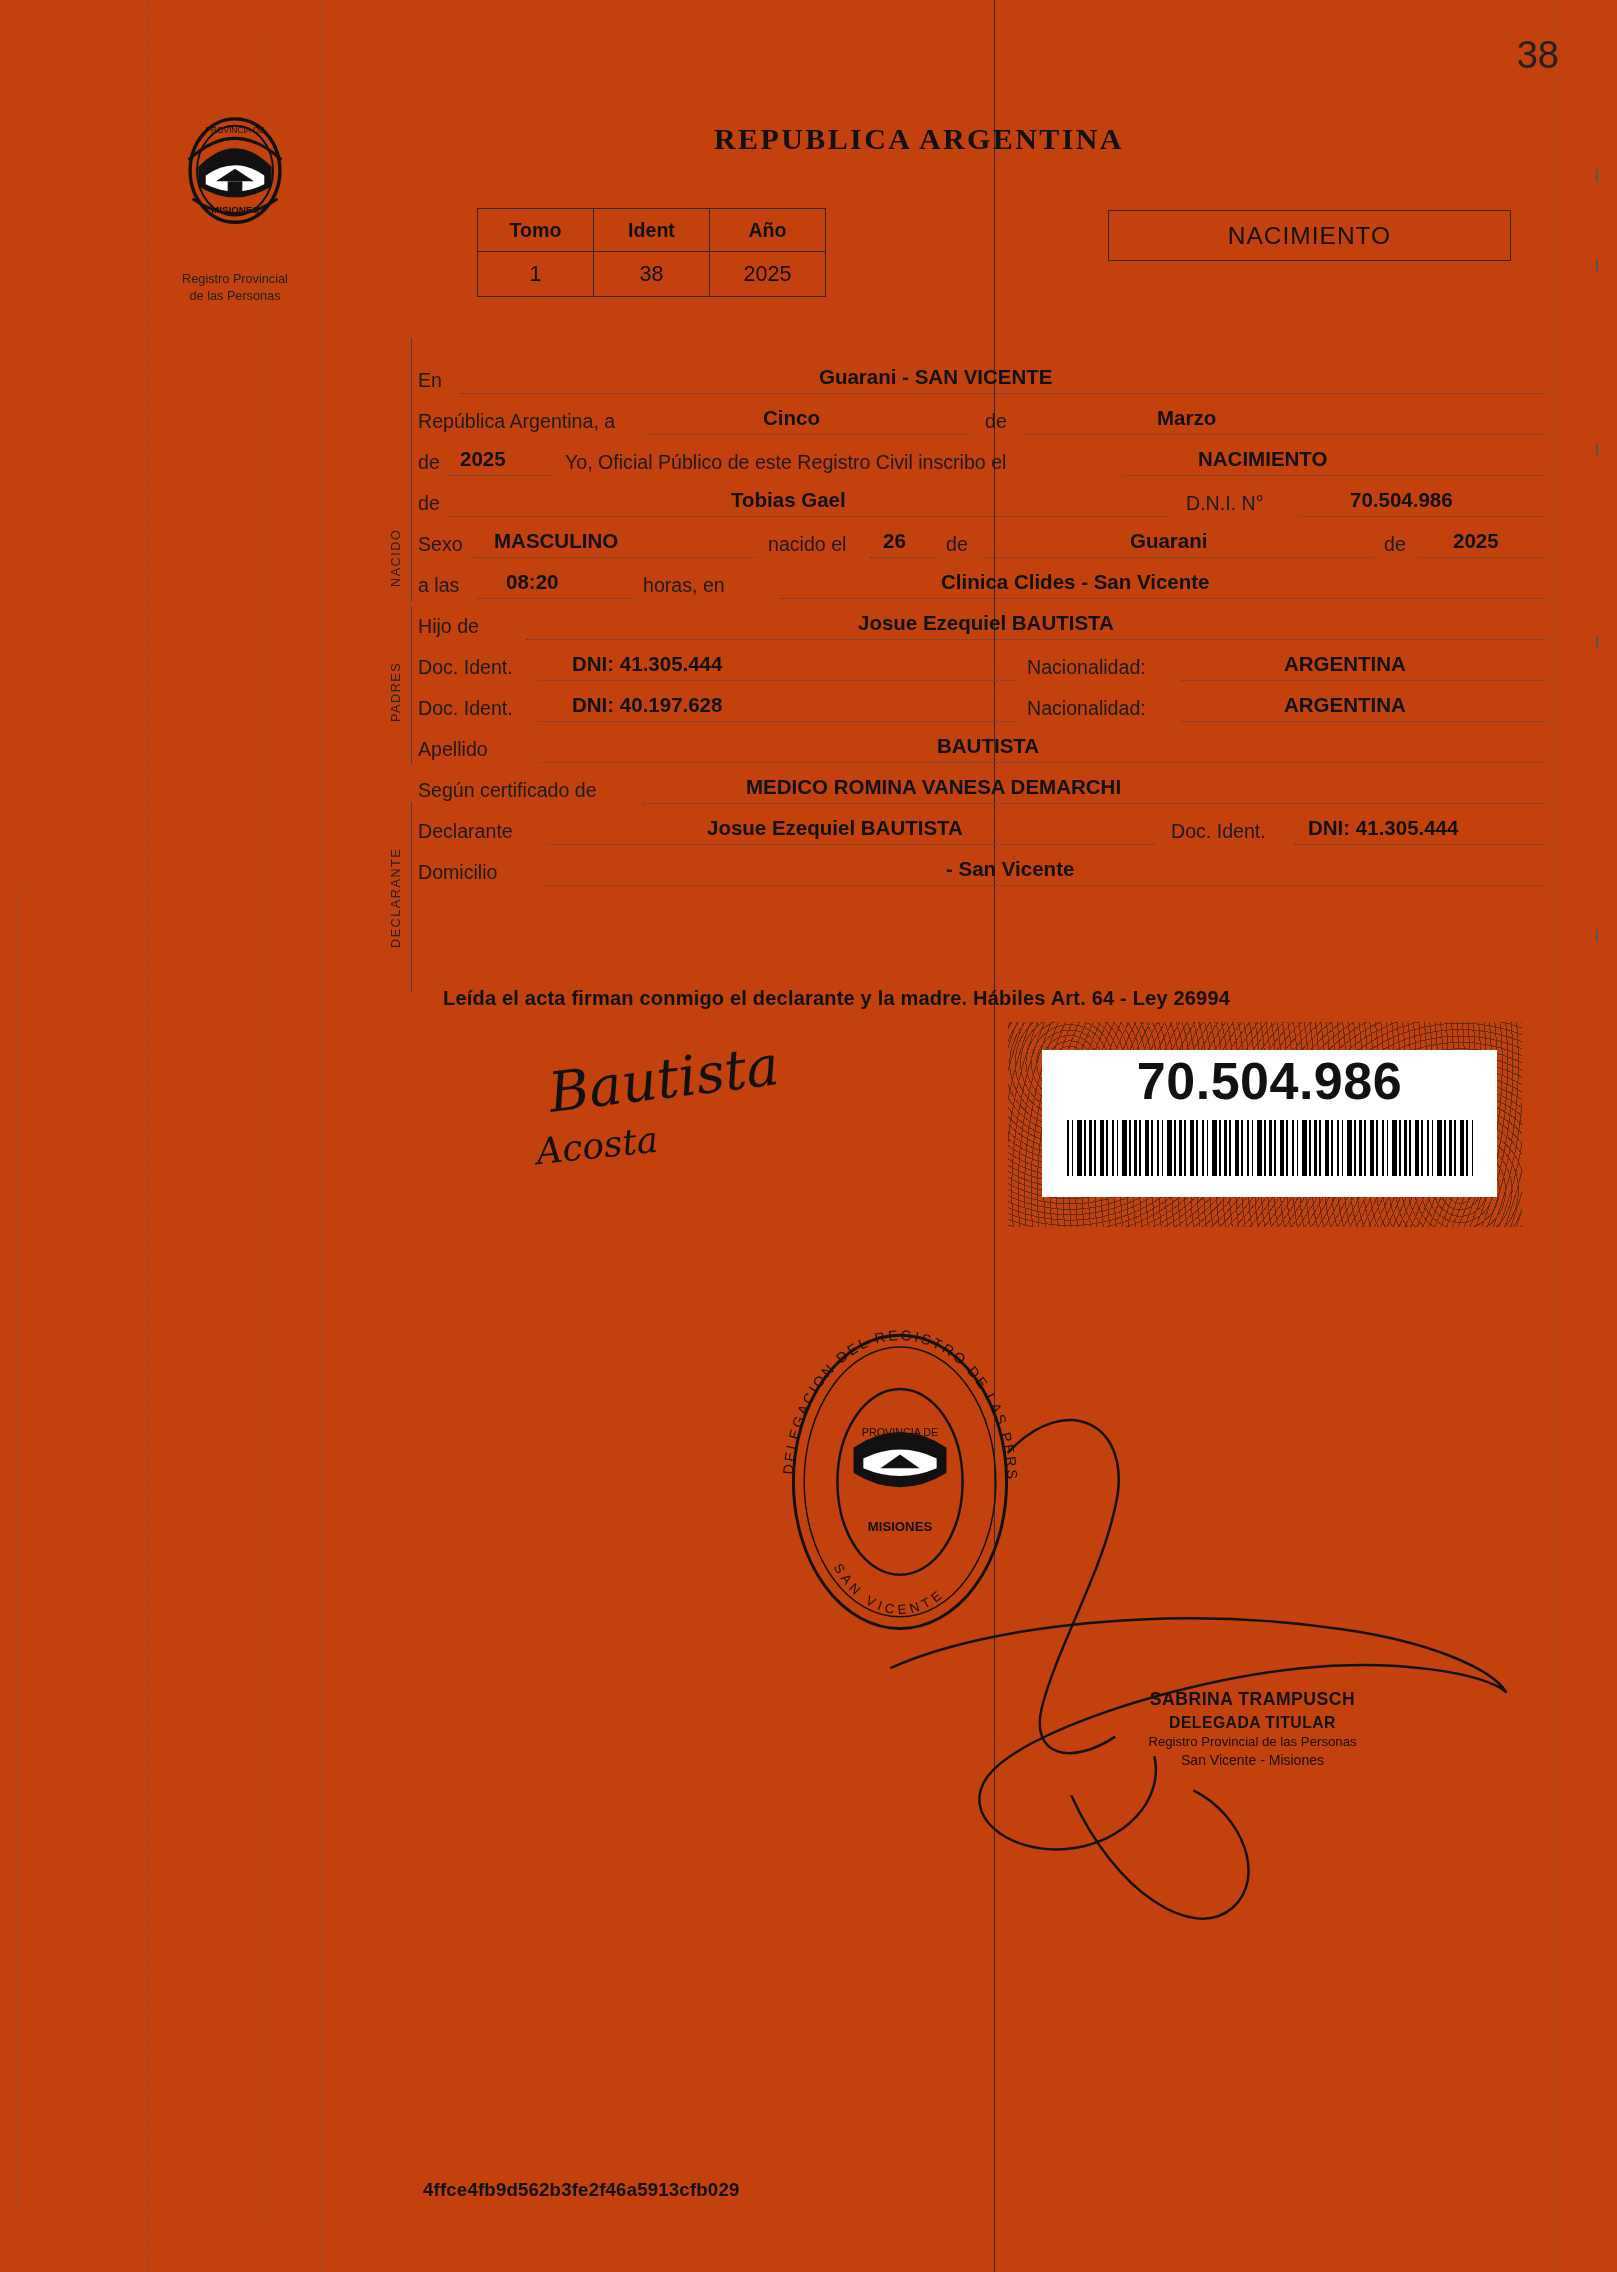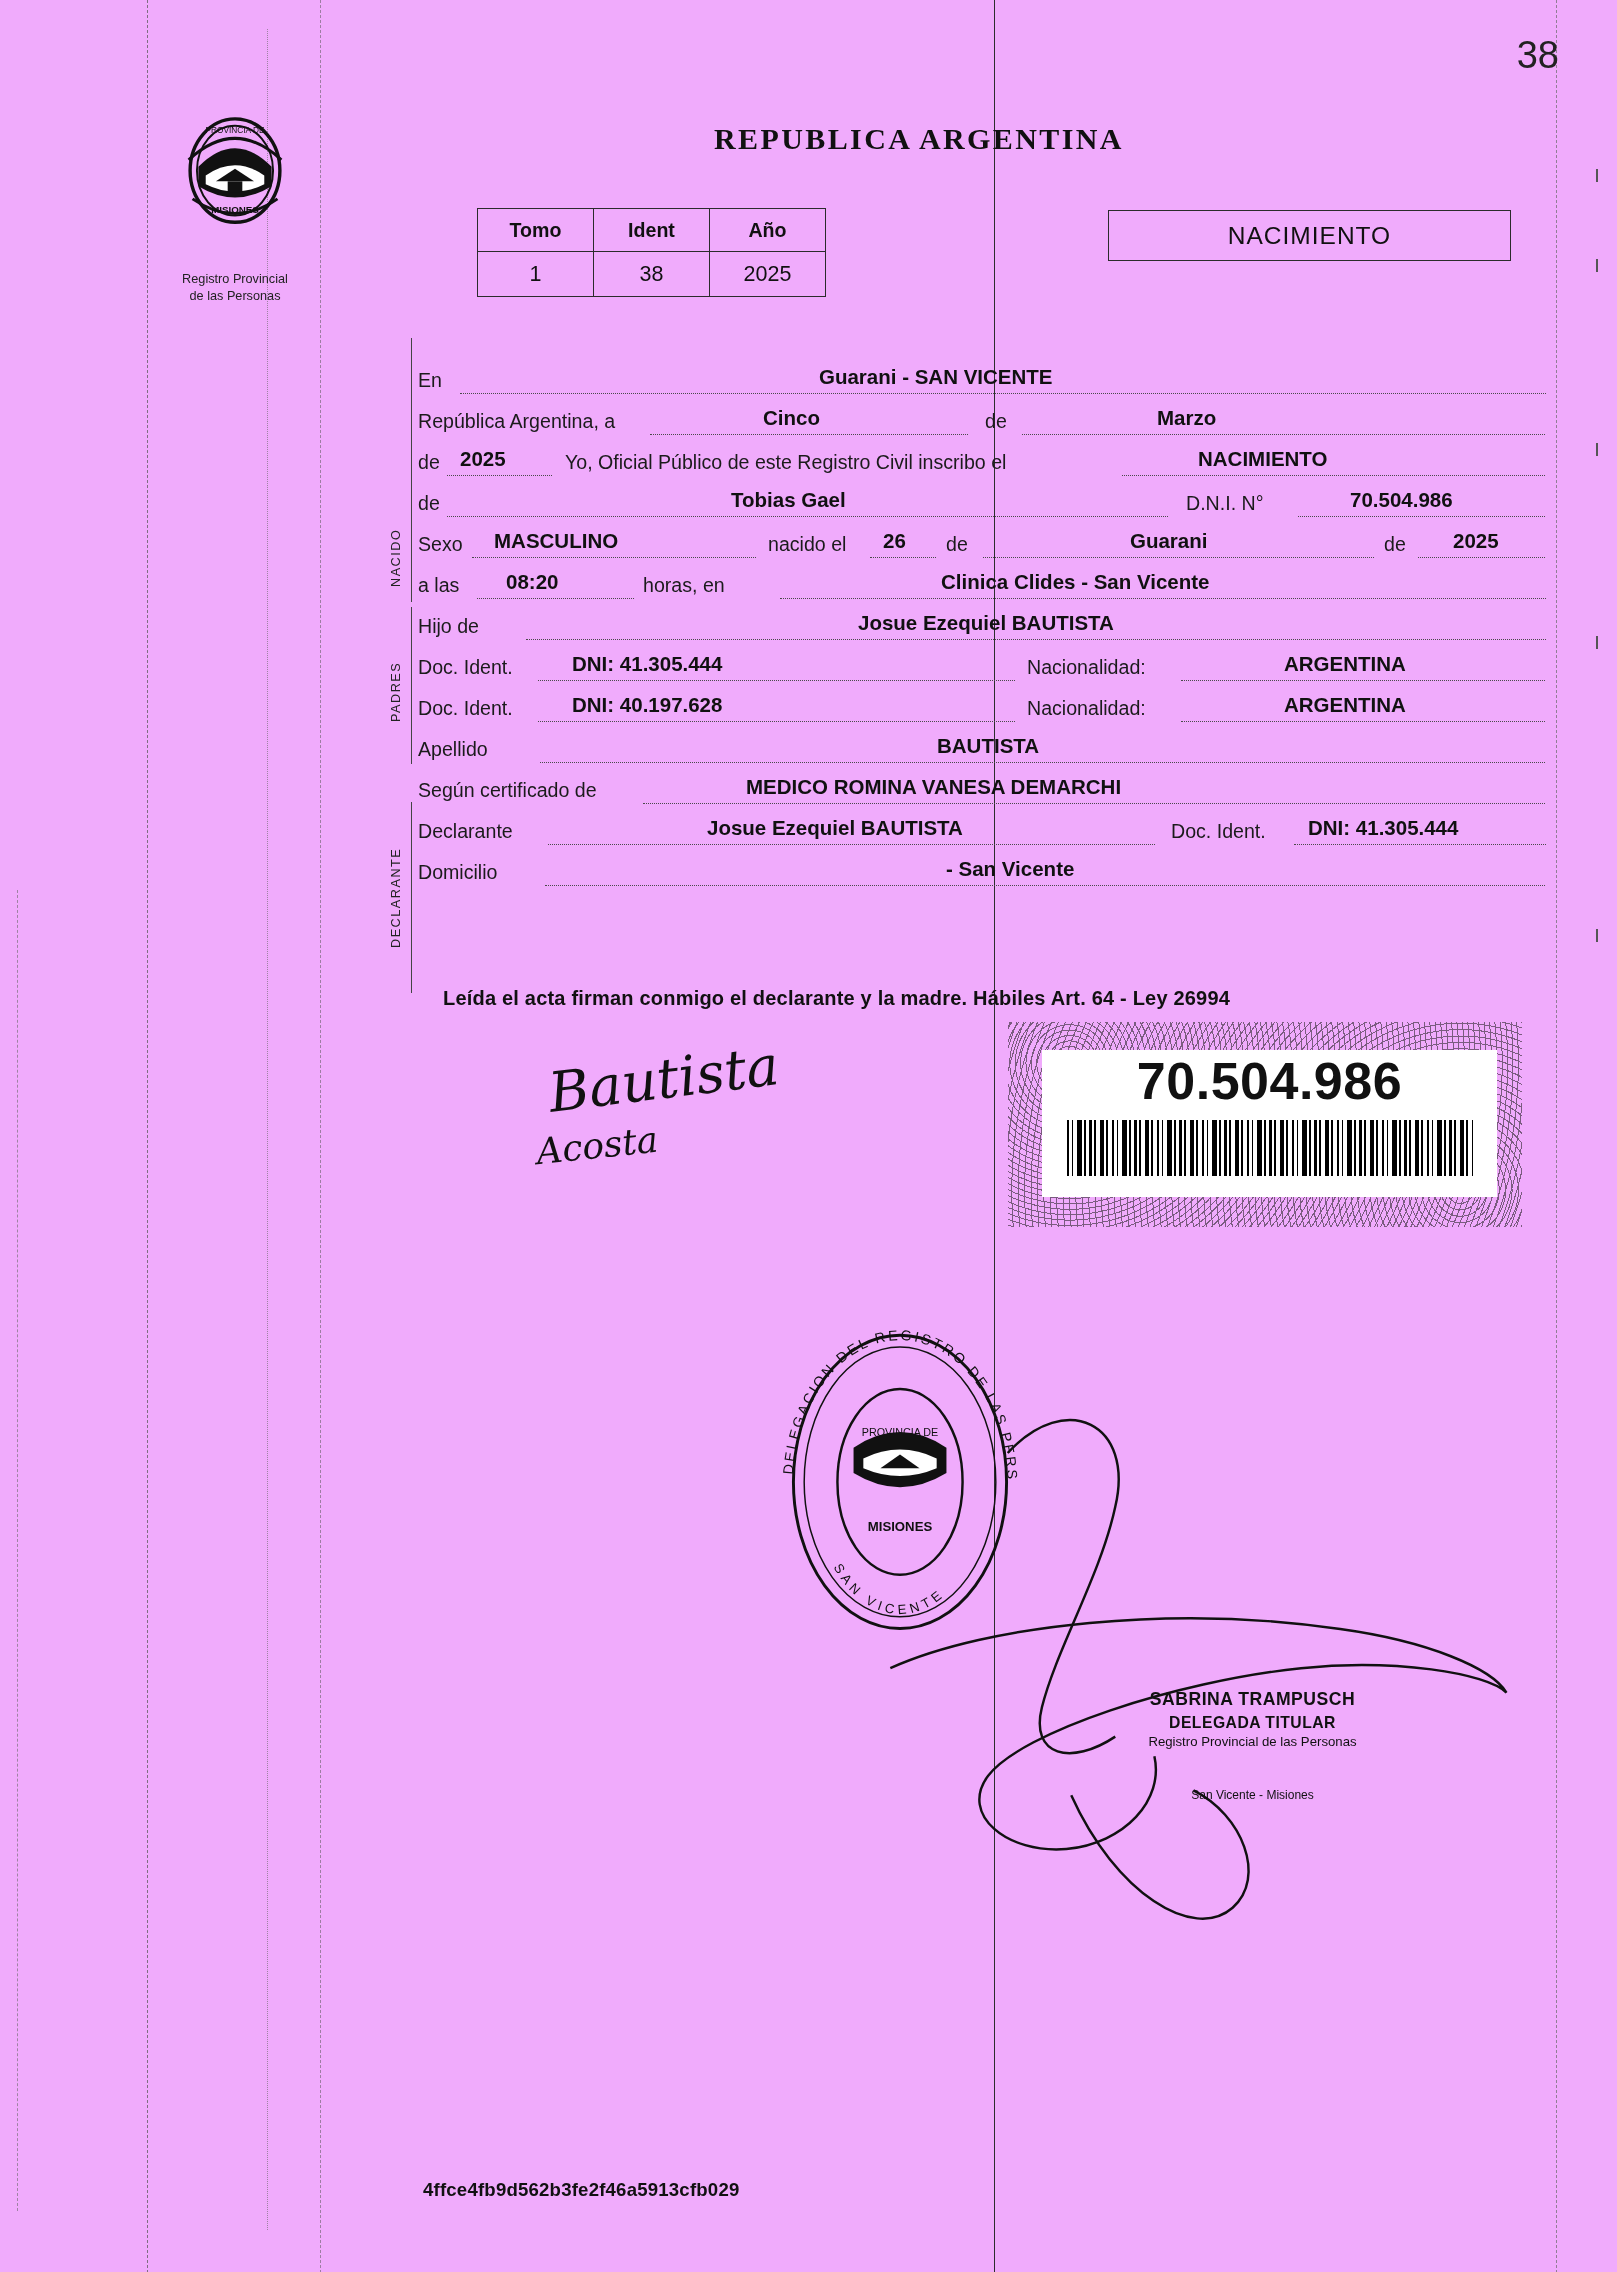--- a/index.html
+++ b/index.html
@@ -8,21 +8,21 @@
     background: #ffffff;
   }
   body {
     font-family: "Liberation Sans", sans-serif;
     color: #111;
   }
   #page {
     position: relative;
     width: 1618px;
     height: 2273px;
-    background: #f0abfc;
+    background: #c2410c;
     overflow: hidden;
   }
 
   
   .abs { position: absolute; }
 
   
   .vline-left-dash {
     position: absolute;
     left: 147px; top: 0; width: 0; height: 2273px;
@@ -222,21 +222,21 @@
 
   
   .delegate {
     left: 1086px; top: 1688px; width: 333px;
     text-align: center;
     line-height: 1.35;
   }
   .dl1 { font-size: 17.6px; font-weight: bold; letter-spacing: 0.5px; }
   .dl2 { font-size: 15.7px; font-weight: bold; letter-spacing: 0.5px; }
   .dl3 { font-size: 13.2px; }
-  .dl4 { font-size: 12px; margin-top: 36px; }
+  .dl4 { font-size: 14px; }
 
   .flourish {
     left: 861px; top: 1394px; width: 665px; height: 563px;
   }
 
   
   .hash {
     left: 423px; top: 2179px;
     font-size: 18.6px;
     font-weight: bold;

